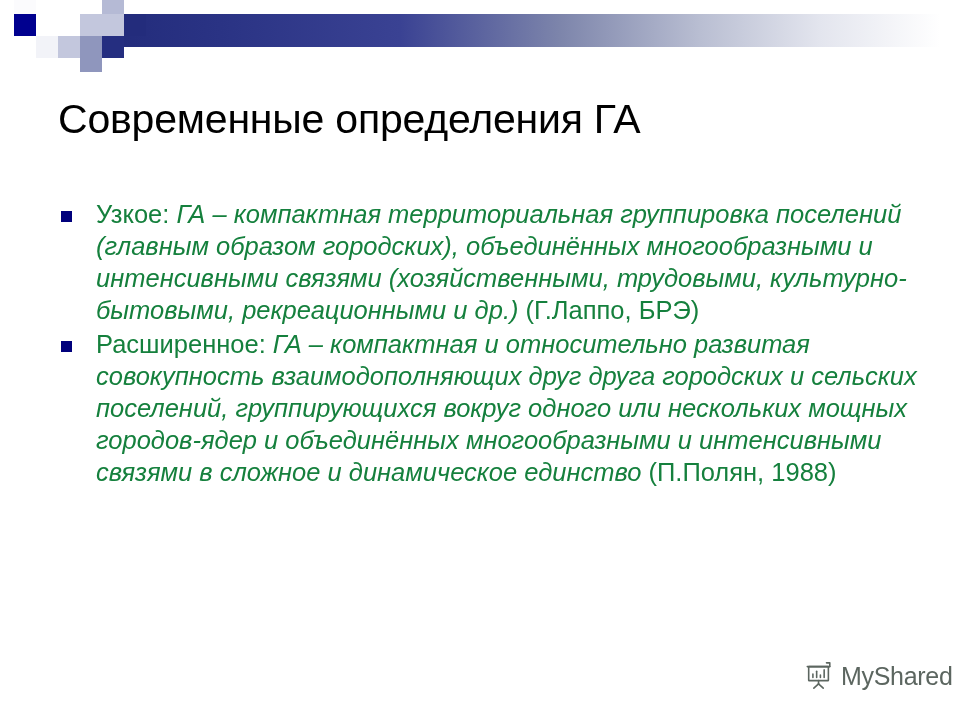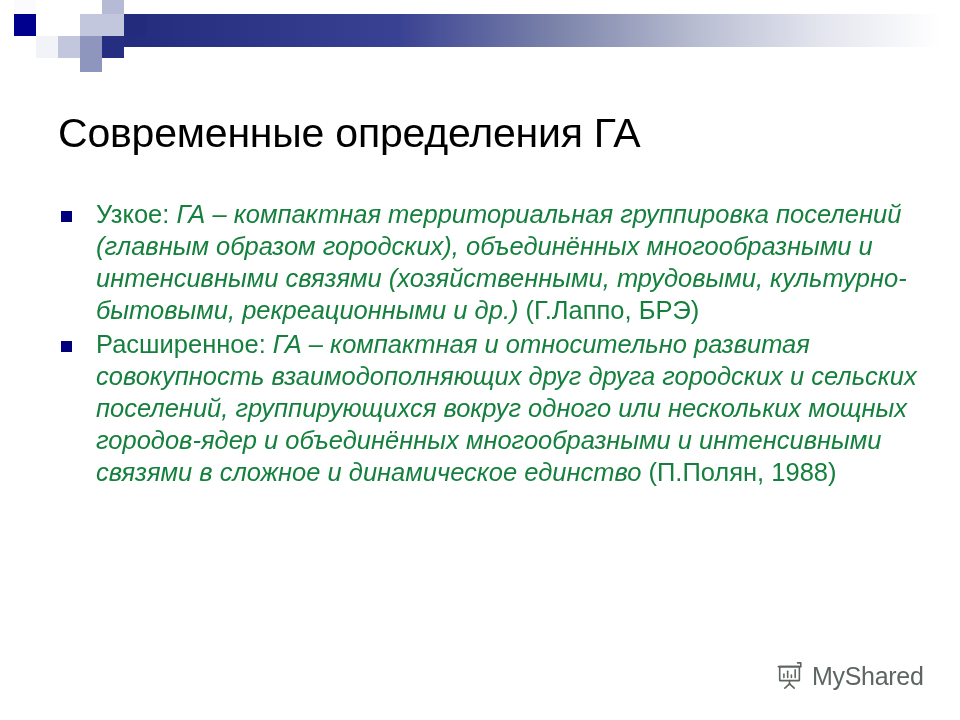--- a/index.html
+++ b/index.html
@@ -58,21 +58,21 @@
   .sq-l { left: 102px; top: 36px;  width: 22px; height: 22px; background: #252e80; }
   .sq-m { left: 124px; top: 0px;   width: 22px; height: 14px; background: #ffffff; }
   .sq-n { left: 124px; top: 14px;  width: 22px; height: 22px; background: #232c7c; }
   .sq-o { left: 14px;  top: 0px;   width: 22px; height: 14px; background: #fbfbfd; }
   .sq-p { left: 14px;  top: 36px;  width: 22px; height: 22px; background: #ffffff; }
 
   
   .slide-title {
     position: absolute;
     left: 58px;
-    top: 82px;
+    top: 68px;
     width: 850px;
     font-size: 41px;
     line-height: 48px;
     color: #000000;
     font-weight: normal;
     letter-spacing: -0.2px;
     white-space: nowrap;
   }
 
   
@@ -108,21 +108,21 @@
   .bullet-text .em {
     font-style: italic;
   }
   .bullet-text .cite {
     font-style: normal;
   }
 
   
   .watermark {
     position: absolute;
-    left: 775px;
+    left: 804px;
     top: 660px;
     display: flex;
     align-items: center;
     gap: 7px;
   }
   .wm-icon {
     width: 30px;
     height: 31px;
     display: block;
   }

